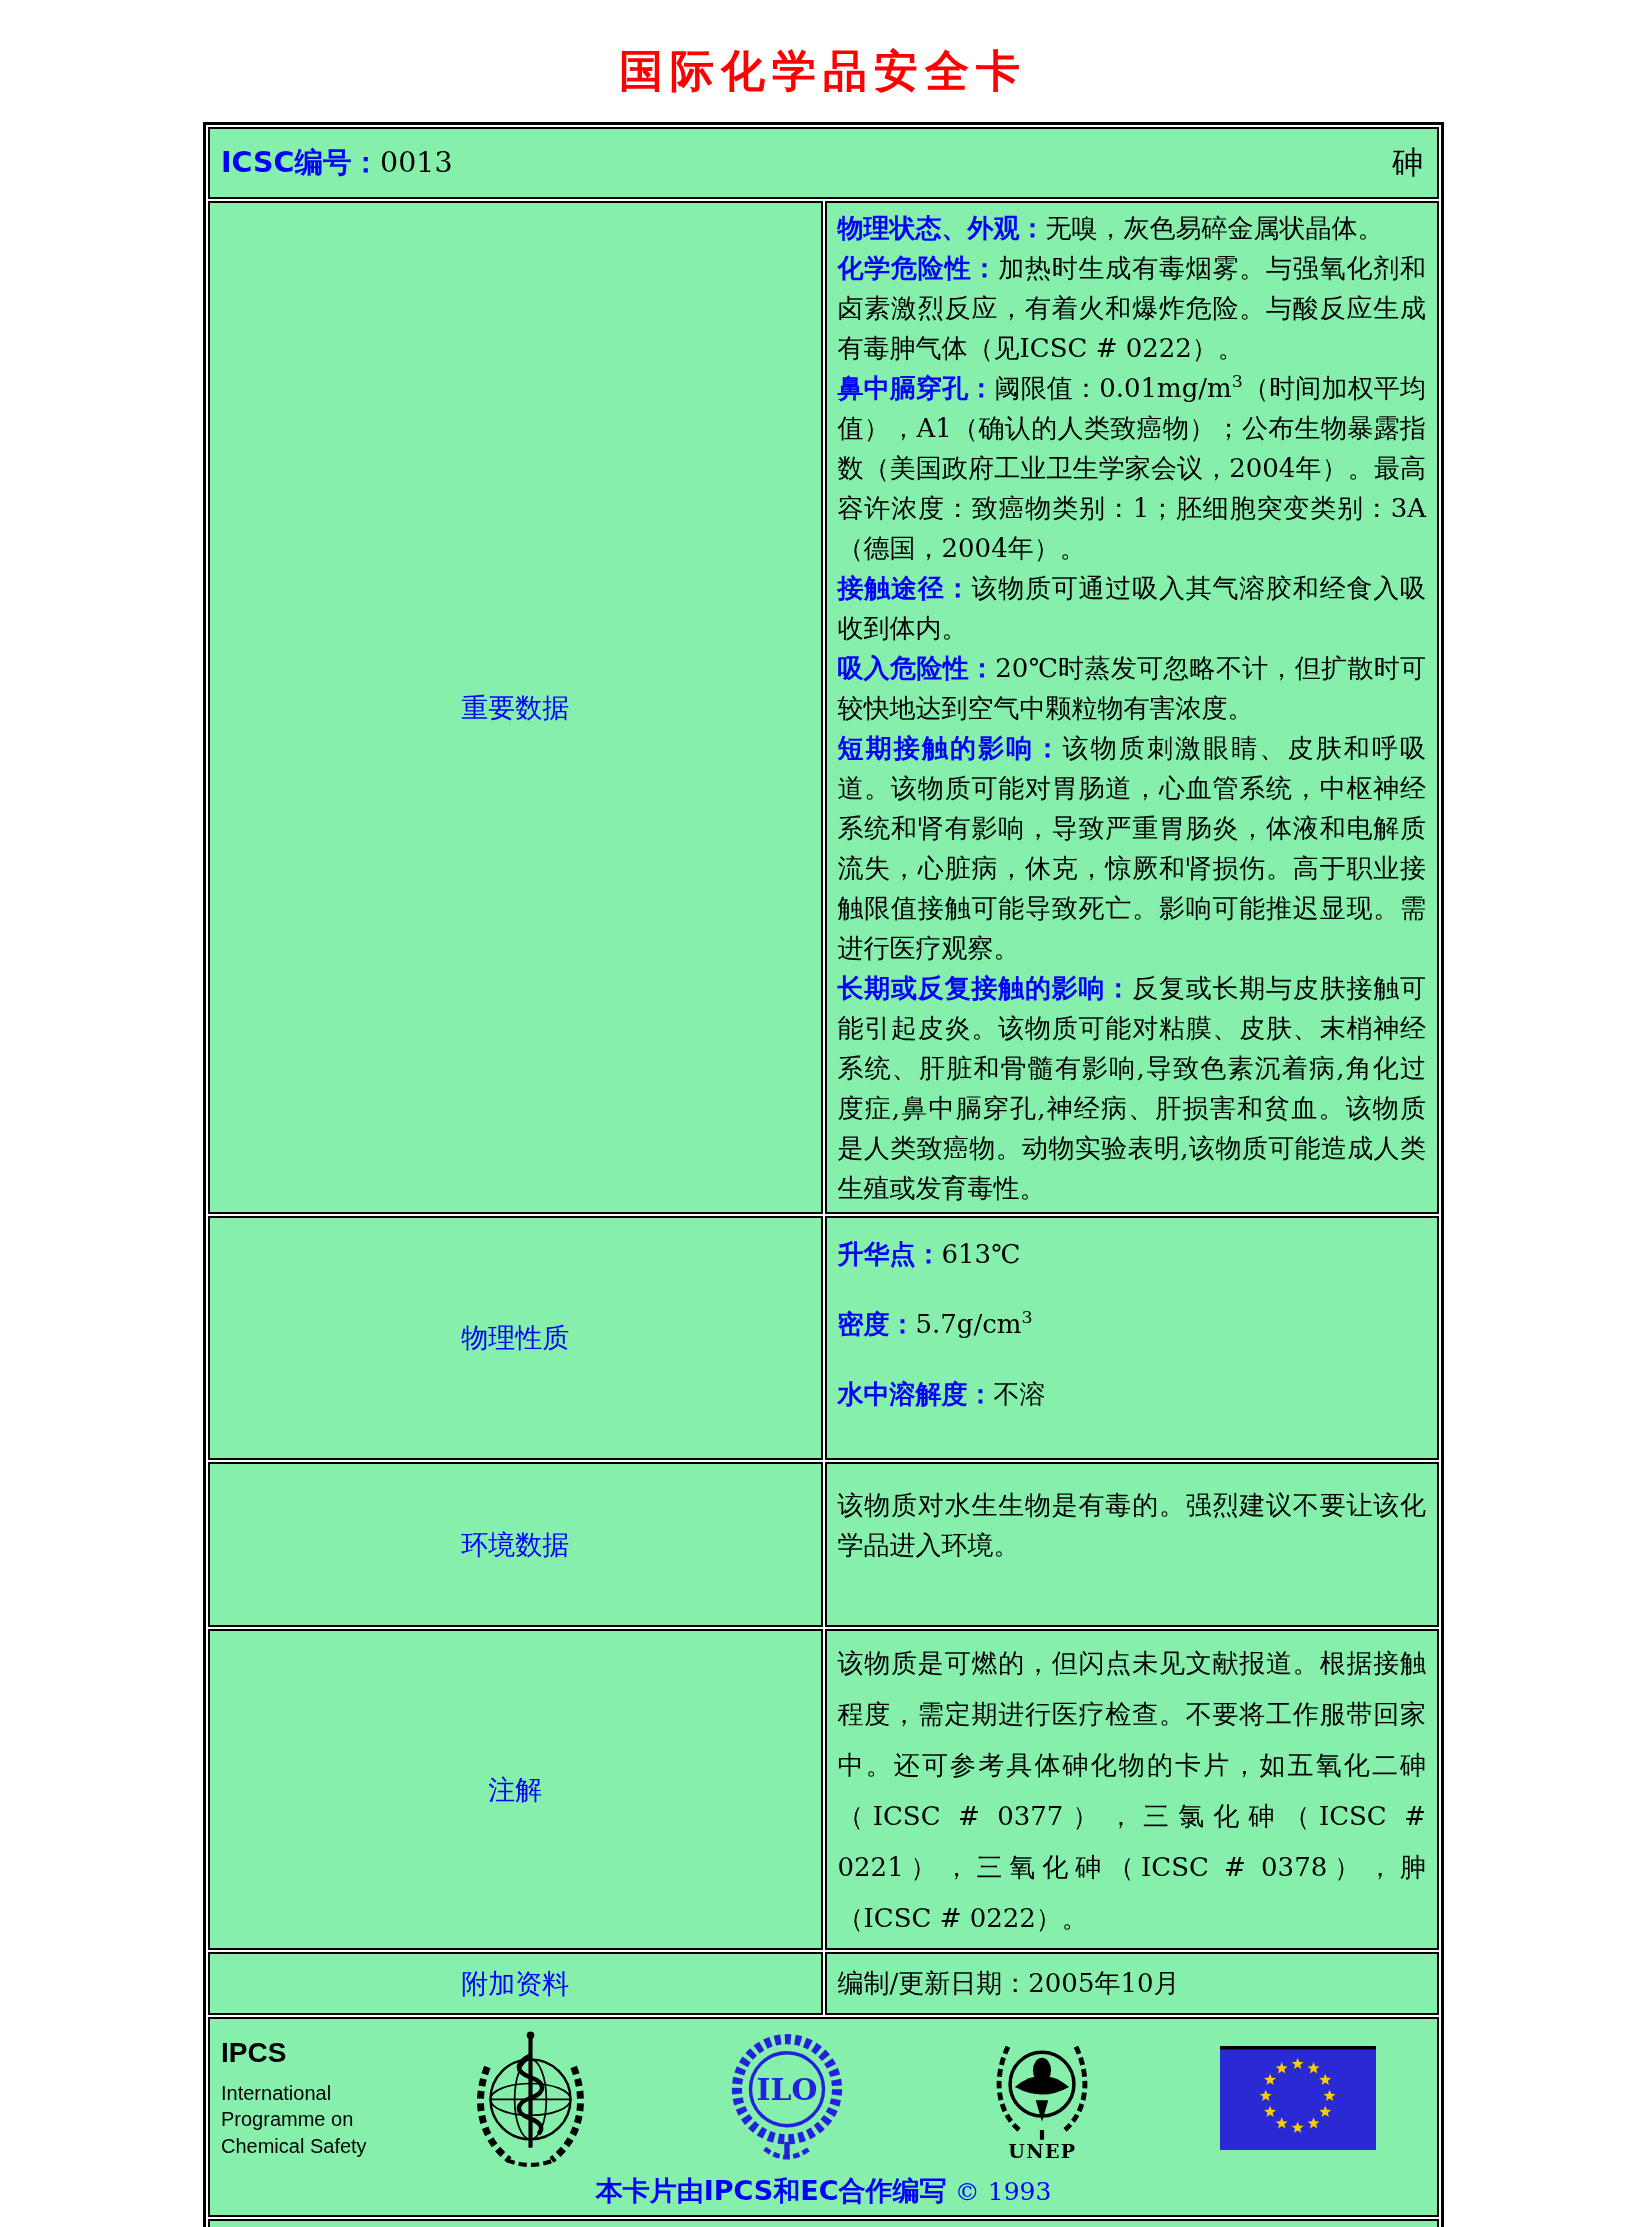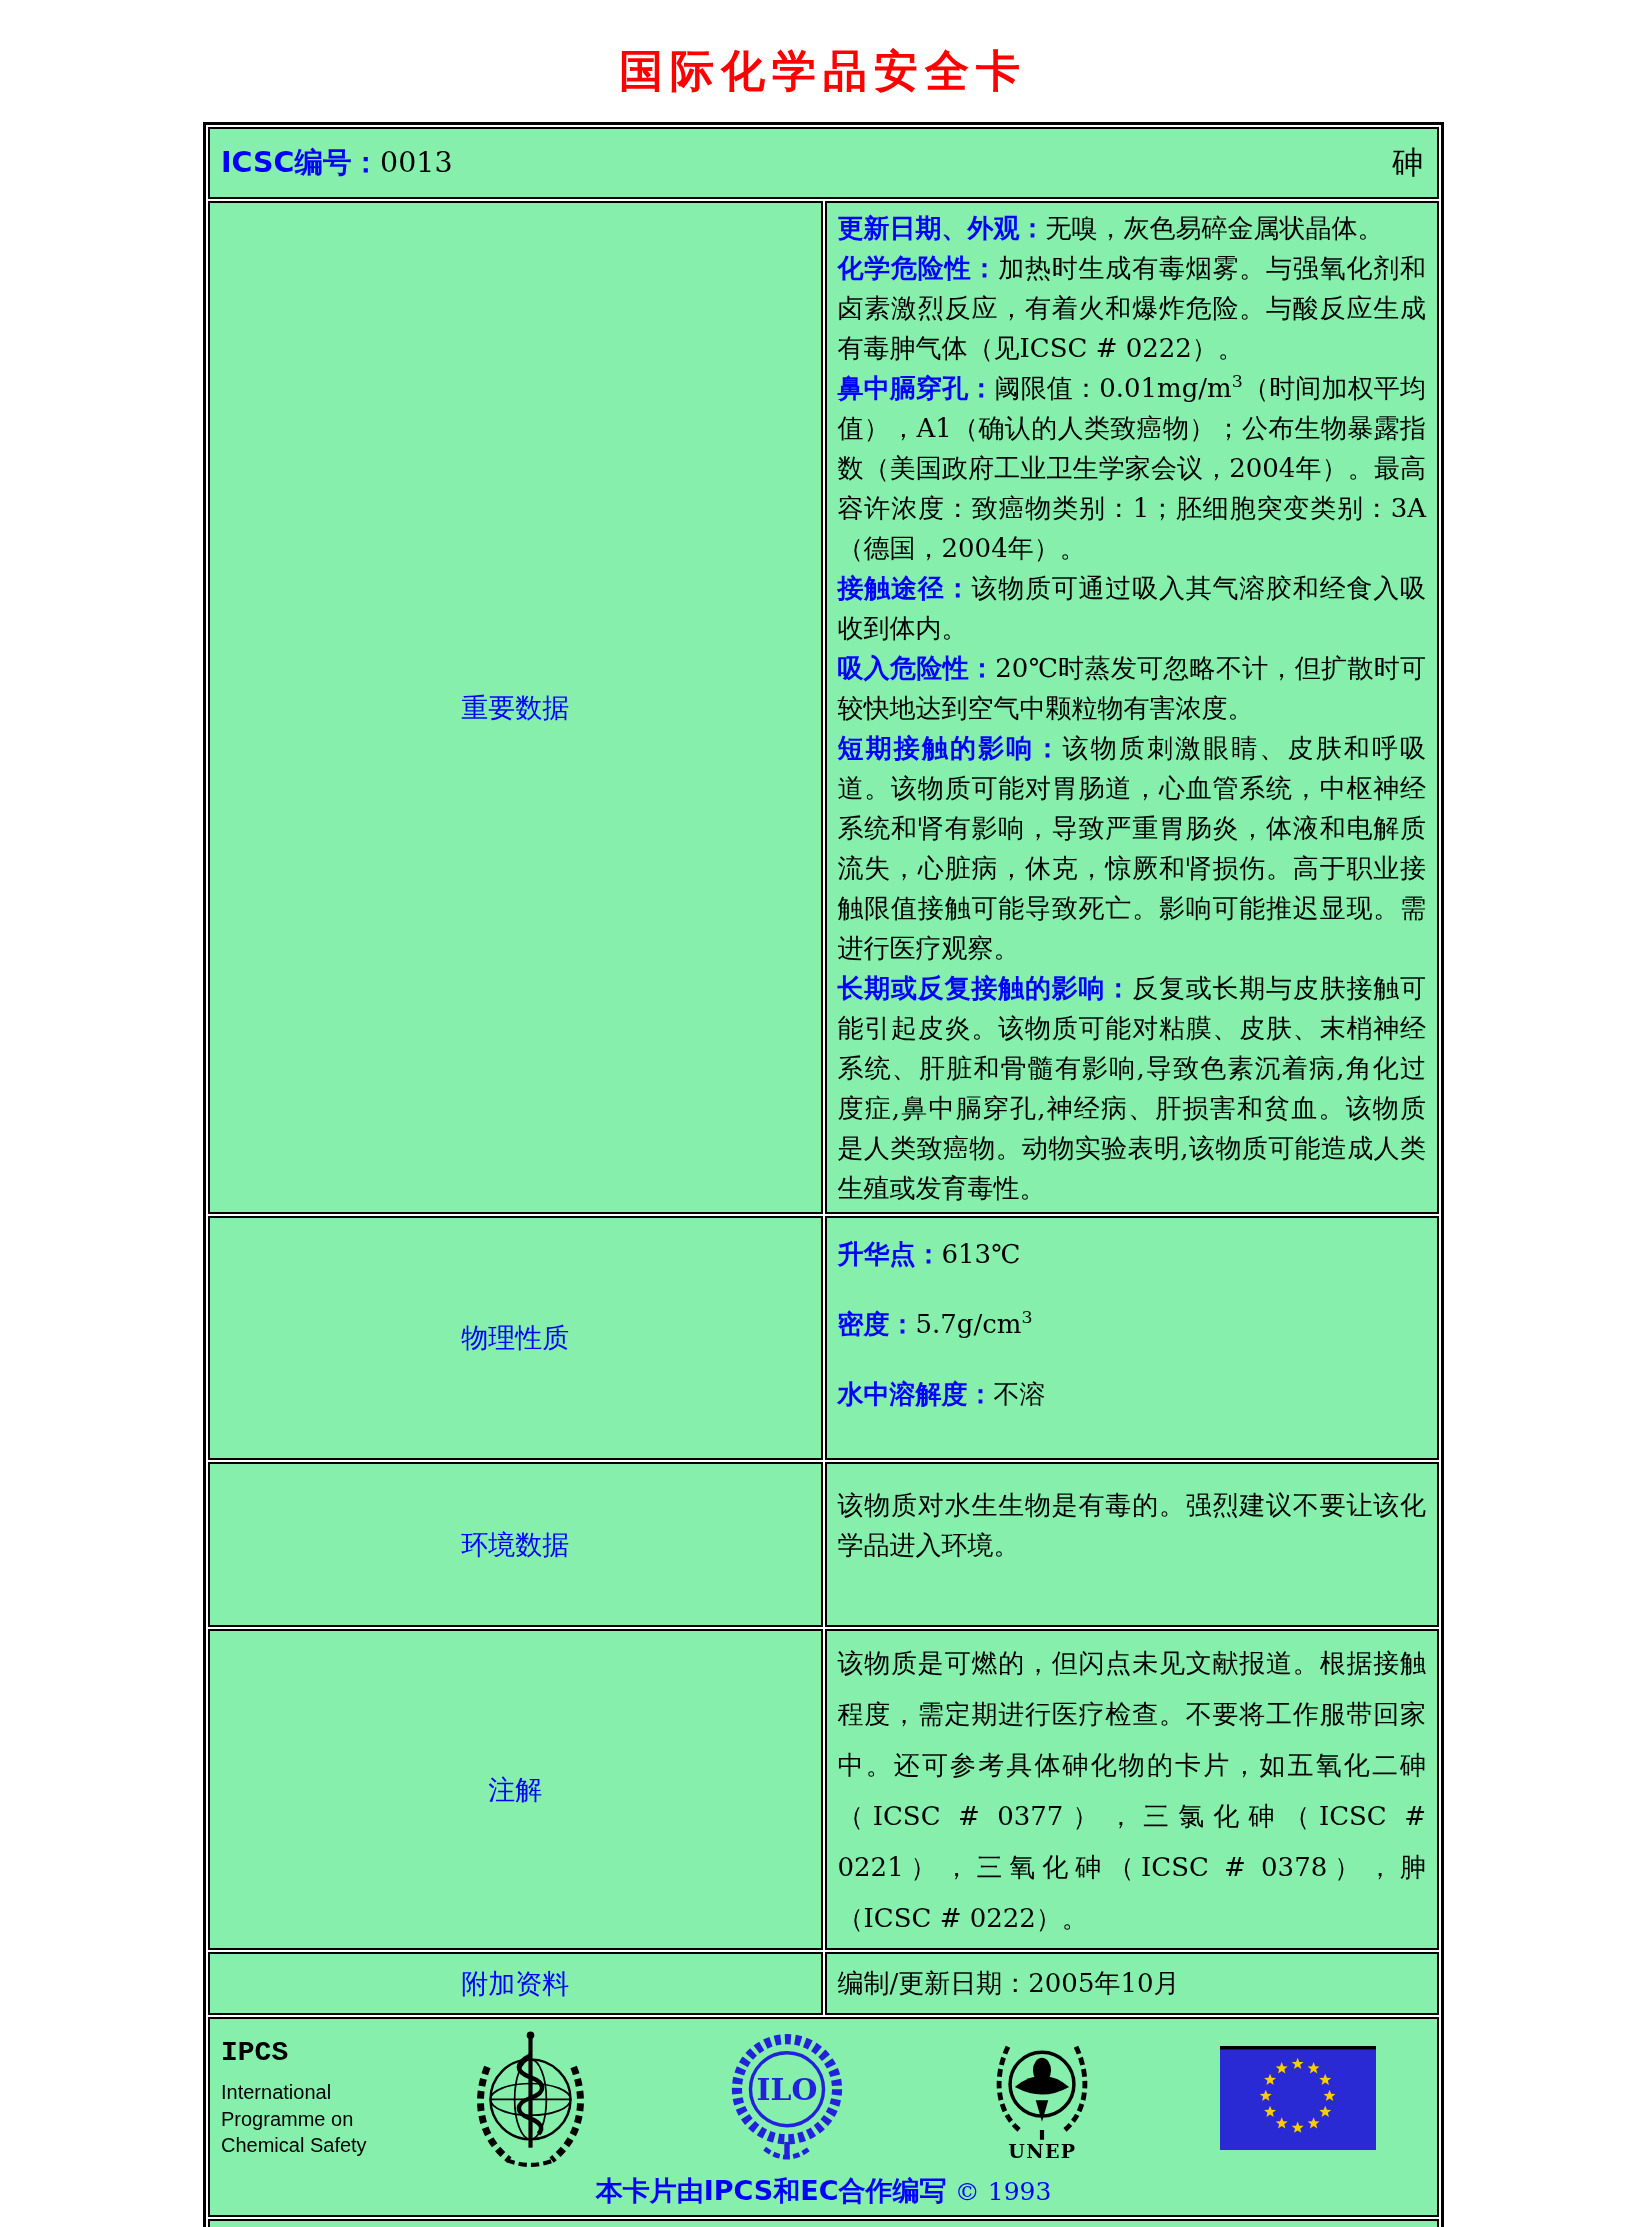--- a/index.html
+++ b/index.html
@@ -45,21 +45,21 @@
 
   .notes-cell { height:189px; padding-top:7px; }
   .notes-cell p { margin:0; line-height:51px; text-align:justify; }
 
   .extra-cell { height:50px; vertical-align:middle; }
   .extra-cell p { margin:0; }
 
   .logos-cell { height:172px; vertical-align:middle; padding:8.3px 11px 5.6px 11px; }
   .logos-flex { display:flex; align-items:center; }
   .ipcs-block { width:182px; font-family:"Liberation Sans","DejaVu Sans",sans-serif; }
-  .ipcs-title { font-size:28px; font-weight:bold; margin-bottom:11px;font-family:Liberation Mono, monospace; }
+  .ipcs-title { font-size:28px; font-weight:bold; margin-bottom:11px; }
   .ipcs-sub { font-size:20px; line-height:26.4px; }
   .logo-box { flex:1; display:flex; flex-direction:column; align-items:center; justify-content:center; }
   .unep-label { font-family:"DejaVu Serif",serif; font-weight:bold; font-size:19px; letter-spacing:1.4px; margin-top:-2.8px; }
   .caption { text-align:center; margin-top:4.2px; font-size:27px; }
   .cap-main { color:#0000FF; font-weight:bold; font-family:"DejaVu Sans","Liberation Sans",sans-serif; }
   .cap-copy { color:#0000FF; font-size:25px; padding-left:8.3px; font-family:"DejaVu Serif",serif; }
 
   .legal-cell { height:61px; vertical-align:middle; }
   .legal-cell p { margin:0; font-size:24px; }
   .legal-term { font-weight:bold; font-family:"DejaVu Sans","Liberation Sans",sans-serif; }
@@ -79,21 +79,21 @@
         <span class="chem-name">砷</span>
       </div>
     </td>
   </tr>
 
   <tr>
     <td class="label-cell">
       <span class="label-text">重要数据</span>
     </td>
     <td class="imp-cell">
-      <p><span class="term">更新日期、外观：</span><span>无嗅，灰色易碎金属状晶体。</span></p>
+      <p><span class="term">物理状态、外观：</span><span>无嗅，灰色易碎金属状晶体。</span></p>
       <p><span class="term">化学危险性：</span><span>加热时生成有毒烟雾。与强氧化剂和卤素激烈反应，有着火和爆炸危险。与酸反应生成有毒胂气体（见ICSC # 0222）。</span></p>
       <p><span class="term">鼻中膈穿孔：</span><span>阈限值：0.01mg/m</span><sup>3</sup><span>（时间加权平均值），A1（确认的人类致癌物）；公布生物暴露指数（美国政府工业卫生学家会议，2004年）。最高容许浓度：致癌物类别：1；胚细胞突变类别：3A（德国，2004年）。</span></p>
       <p><span class="term">接触途径：</span><span>该物质可通过吸入其气溶胶和经食入吸收到体内。</span></p>
       <p><span class="term">吸入危险性：</span><span>20℃时蒸发可忽略不计，但扩散时可较快地达到空气中颗粒物有害浓度。</span></p>
       <p><span class="term">短期接触的影响：</span><span>该物质刺激眼睛、皮肤和呼吸道。该物质可能对胃肠道，心血管系统，中枢神经系统和肾有影响，导致严重胃肠炎，体液和电解质流失，心脏病，休克，惊厥和肾损伤。高于职业接触限值接触可能导致死亡。影响可能推迟显现。需进行医疗观察。</span></p>
       <p><span class="term">长期或反复接触的影响：</span><span>反复或长期与皮肤接触可能引起皮炎。该物质可能对粘膜、皮肤、末梢神经系统、肝脏和骨髓有影响,导致色素沉着病,角化过度症,鼻中膈穿孔,神经病、肝损害和贫血。该物质是人类致癌物。动物实验表明,该物质可能造成人类生殖或发育毒性。</span></p>
     </td>
   </tr>
 
   <tr>

